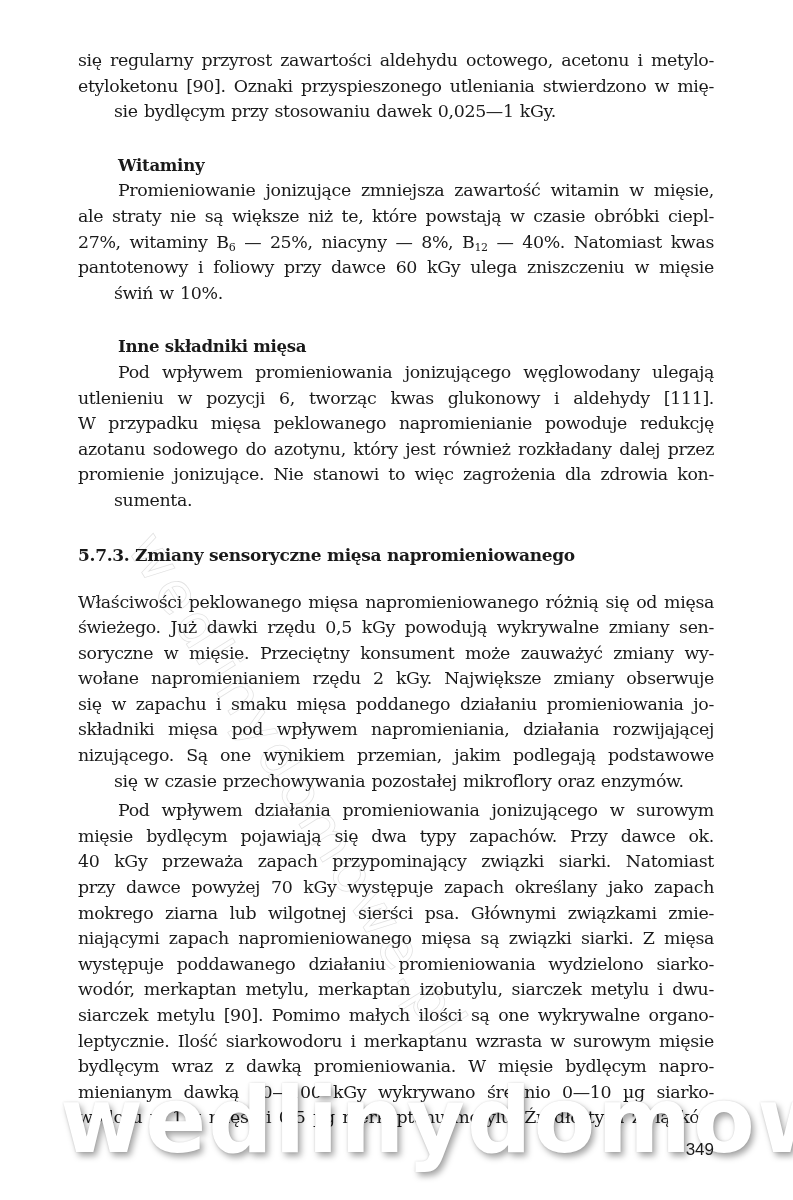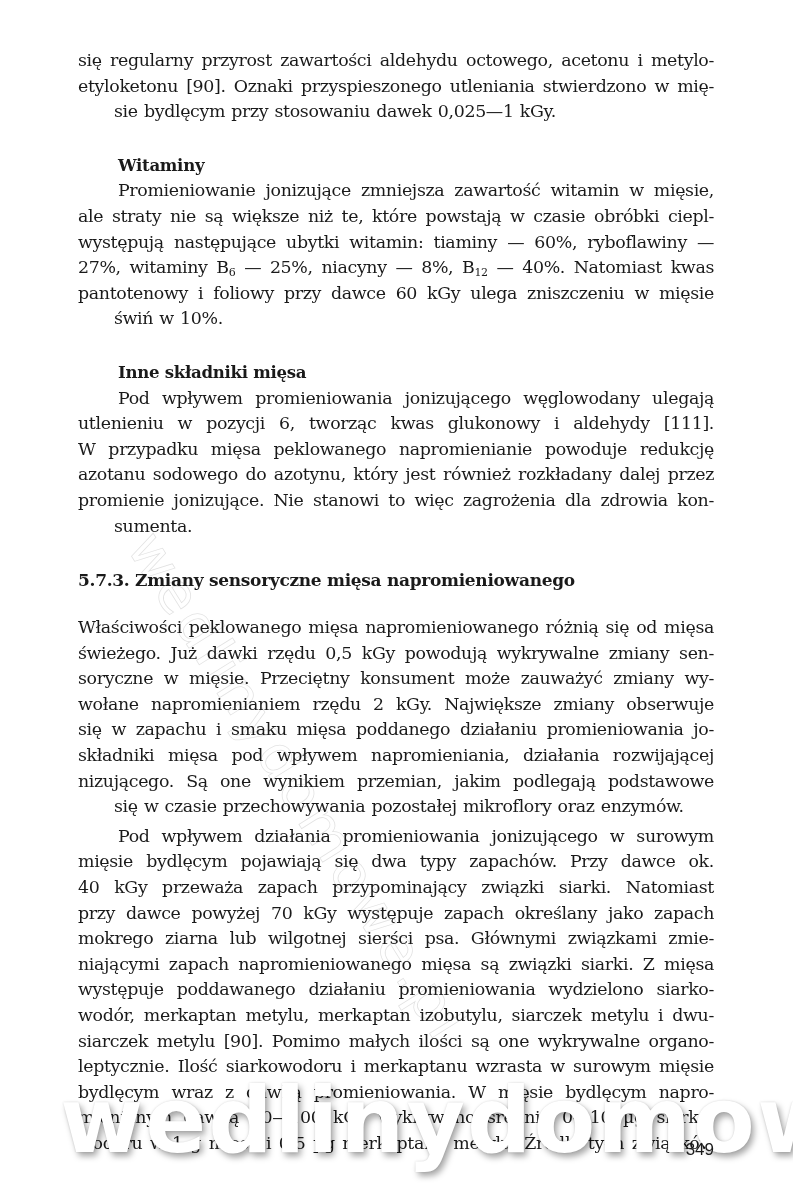--- a/index.html
+++ b/index.html
@@ -46,21 +46,20 @@
     <div class="line">etyloketonu [90]. Oznaki przyspieszonego utleniania stwierdzono w mię-</div>
     <div class="line last">sie bydlęcym przy stosowaniu dawek 0,025—1 kGy.</div>
   </div>
 
   <div class="gap-sm"></div>
 
   <div>
     <div class="heading">Witaminy</div>
     <div class="line indent">Promieniowanie jonizujące zmniejsza zawartość witamin w mięsie,</div>
     <div class="line">ale straty nie są większe niż te, które powstają w czasie obróbki ciepl-</div>
-    <div class="line">występują następujące ubytki witamin: tiaminy — 60%, ryboflawiny —</div>
     <div class="line"><span>27%, witaminy B</span><sub>6</sub><span> — 25%, niacyny — 8%, B</span><sub>12</sub><span> — 40%. Natomiast kwas</span></div>
     <div class="line">pantotenowy i foliowy przy dawce 60 kGy ulega zniszczeniu w mięsie</div>
     <div class="line last">świń w 10%.</div>
   </div>
 
   <div class="gap-sm"></div>
 
   <div>
     <div class="heading">Inne składniki mięsa</div>
     <div class="line indent">Pod wpływem promieniowania jonizującego węglowodany ulegają</div>

